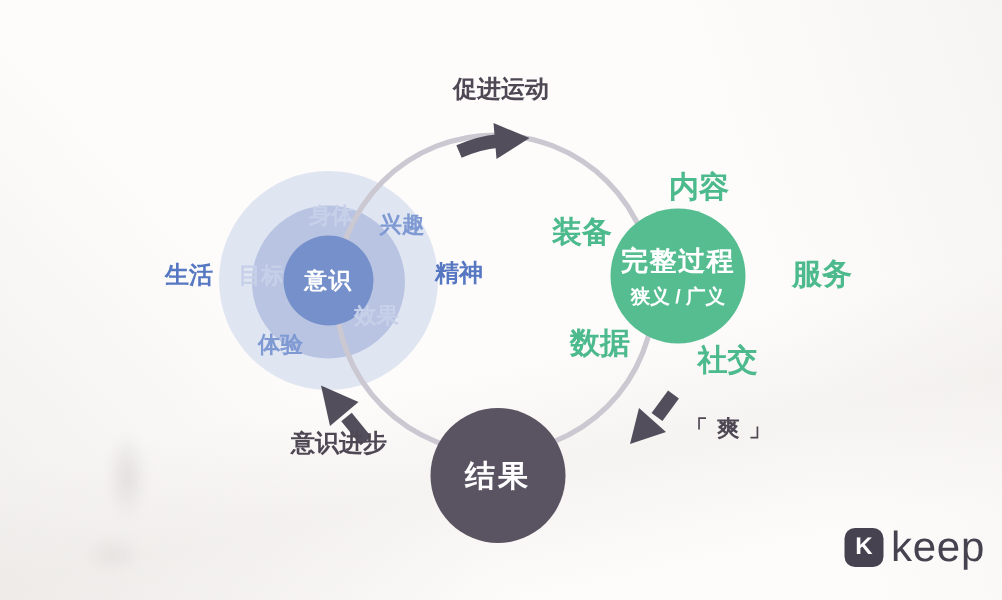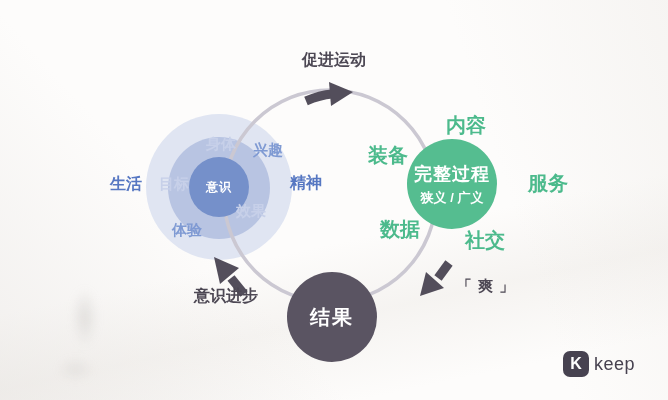--- a/index.html
+++ b/index.html
@@ -21,40 +21,40 @@
       radial-gradient(ellipse 18px 42px at 58% 38%, rgba(176,173,170,0.30), rgba(255,255,255,0) 70%),
       radial-gradient(ellipse 26px 16px at 50% 78%, rgba(185,182,178,0.22), rgba(255,255,255,0) 70%);
     filter:blur(4px);
   }
   .circle { position:absolute; border-radius:50%; }
   .ring-outer { left:146px; top:114px; width:146px; height:146px; background:var(--node-blue-outer); z-index:1; }
   .ring-mid   { left:168px; top:137px; width:102px; height:102px; background:var(--node-blue-mid); z-index:1; }
   .ring-svg { position:absolute; left:0; top:0; z-index:2; pointer-events:none; }
   .node { display:flex; align-items:center; justify-content:center; z-index:3; color:#ffffff; text-align:center; }
   .node-blue  { left:189px; top:157px; width:60px; height:60px; background:var(--node-blue-inner); }
-  .node-blue span { font-size:12px; font-weight:bold; letter-spacing:1px; }
+  .node-blue span { font-size:15px; font-weight:bold; letter-spacing:1px; }
   .node-green { left:407px; top:139px; width:90px; height:90px; background:var(--node-green); flex-direction:column; }
   .green-title { font-size:18px; font-weight:bold; letter-spacing:1px; }
   .green-sub   { font-size:13px; font-weight:bold; margin-top:3px; }
   .node-dark  { left:287px; top:272px; width:90px; height:90px; background:var(--node-dark); }
   .node-dark span { font-size:20px; font-weight:bold; letter-spacing:2px; }
   .lbl { position:absolute; transform:translate(-50%,-50%); white-space:nowrap; z-index:4; font-weight:bold; }
   .f-faint  { color:var(--blue-faint);  font-size:15px; }
   .f-mid    { color:var(--blue-mid);    font-size:15px; }
   .f-strong { color:var(--blue-strong); font-size:16px; }
   .f-green  { color:var(--green-text);  font-size:20px; }
   .f-dark   { color:var(--text-dark);   font-size:16px; }
   .f-dark-sm{ color:var(--text-dark);   font-size:15px; letter-spacing:1px; }
   .logo { position:absolute; left:563px; top:351px; display:flex; align-items:center; gap:5px; z-index:4; }
   .logo-k {
     width:26px; height:26px; border-radius:7px; background:var(--logo-dark);
     color:#ffffff; display:flex; align-items:center; justify-content:center;
     font-size:16px; font-weight:bold;
   }
-  .logo-word { font-size:18px; color:var(--logo-dark); letter-spacing:0.5px; line-height:1;text-align:right; }
+  .logo-word { font-size:28px; color:var(--logo-dark); letter-spacing:0.5px; line-height:1;text-align:right; }
 </style>
 </head>
 <body>
 
 <div class="canvas">
 
   <div class="bg-streaks"></div>
   <div class="runner-photo"></div>
 
   <div class="circle ring-outer"></div>

